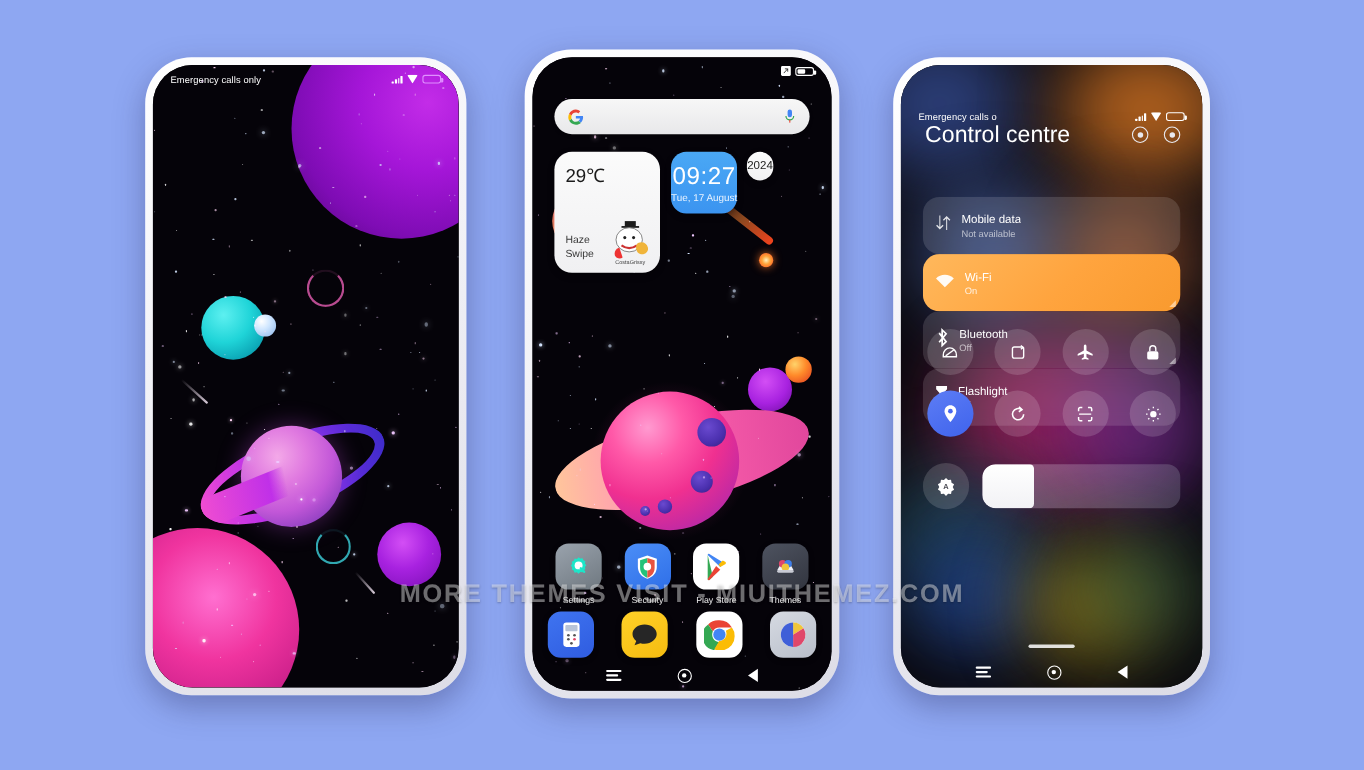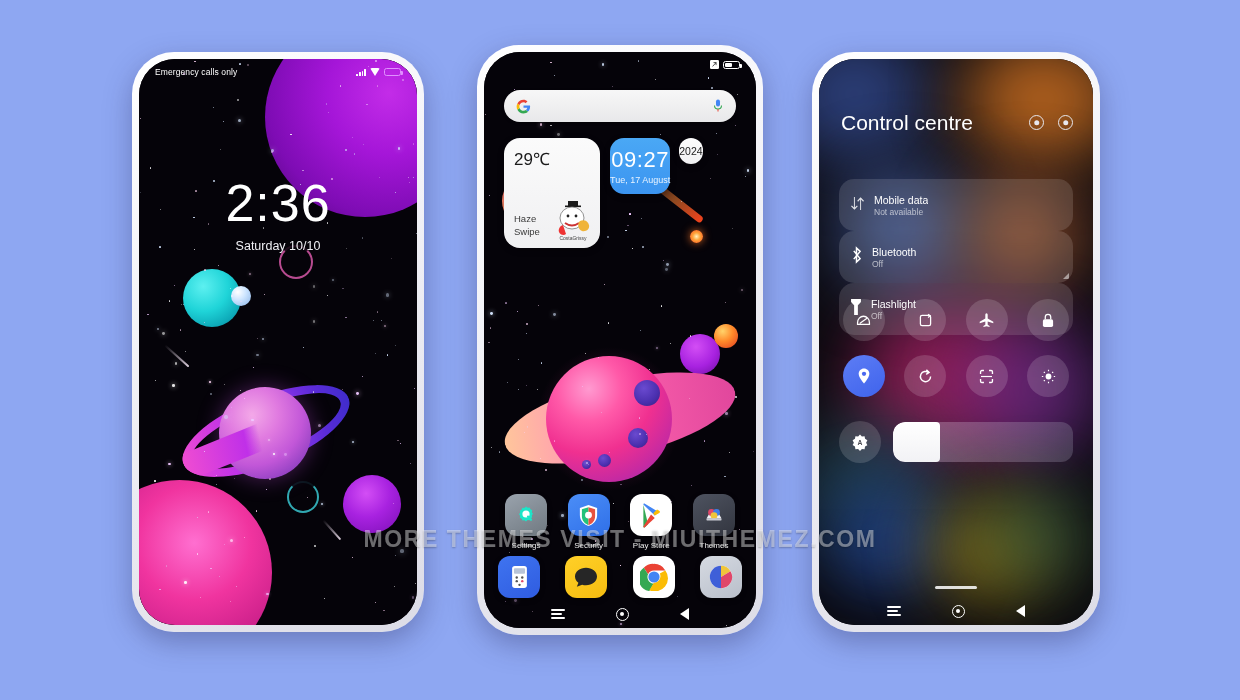--- a/index.html
+++ b/index.html
@@ -473,24 +473,20 @@
             <i></i>
             <i></i>
             <i></i>
             <i></i>
           </span>
         <span class="wifi"></span>
         <span class="batt tint"></span>
       </span>
     </div>
 
-    <div id="p1-clock">
-      <div id="p1-time">2:36</div>
-      <div id="p1-date">Saturday 10/10</div>
-    </div>
 
   </div>
 </div>
 
 <div class="phone" id="phone2">
   <div class="screen">
     <div class="space">
       <div id="p2-planet-pink"></div>
       <div id="p2-planet-purple"></div>
       <div id="p2-saturn">
@@ -808,40 +804,65 @@
       <div class="blob" style="left:20px;top:110px;width:130px;height:120px;background:#3a4e86;"></div>
       <div class="blob" style="right:10px;top:120px;width:120px;height:110px;background:#8a4a2a;"></div>
       <div class="blob" style="left:40px;top:245px;width:180px;height:150px;background:#b4236a;opacity:.75"></div>
       <div class="blob" style="right:-10px;top:260px;width:140px;height:140px;background:#6a2a8a;opacity:.7"></div>
       <div class="blob" style="left:-20px;top:360px;width:140px;height:130px;background:#2a5a6a;opacity:.6"></div>
       <div class="blob" style="left:10px;bottom:30px;width:120px;height:110px;background:#1f3f8a;opacity:.85"></div>
       <div class="blob" style="left:110px;bottom:25px;width:120px;height:100px;background:#9a7a10;opacity:.8"></div>
       <div class="blob" style="right:5px;bottom:40px;width:110px;height:100px;background:#3a6a4a;opacity:.6"></div>
     </div>
 
+    <div class="statusbar" style="top:34px">
+      <span>Emergency calls o</span>
+      <span class="sb-right">
+        <span class="sig">
+            <i></i>
+            <i></i>
+            <i></i>
+            <i></i>
+          </span>
+        <span class="wifi"></span>
+        <span class="batt"></span>
+      </span>
+    </div>
 
     <div id="p3-title">Control centre</div>
     <div id="p3-hdr-icons">
       <span class="ring-ic"></span>
       <span class="ring-ic"></span>
     </div>
 
     <div class="bigtiles">
       <div class="bigtile">
         <span>
           <svg width="15" height="17" viewBox="0 0 16 18" fill="#fff" opacity=".85">
             <path d="M4.2 2v11.2L2 11l-.9 1 3.6 3.6L8.3 12l-.9-1-2.2 2.2V2z"></path>
             <path d="M11.8 16V4.8L14 7l.9-1L11.3 2.4 7.7 6l.9 1 2.2-2.2V16z"></path>
           </svg>
         </span>
         <span class="bt-txt">
           <span class="bt-name">Mobile data</span>
           <span class="bt-sub">Not available</span>
         </span>
       </div>
+      <div class="bigtile on">
+        <span>
+          <svg width="18" height="14" viewBox="0 0 20 15" fill="#fff">
+            <path d="M10 14.2L1 5.4a12.6 12.6 0 0118 0z" opacity=".95"></path>
+          </svg>
+        </span>
+        <span class="bt-txt">
+          <span class="bt-name">Wi-Fi</span>
+          <span class="bt-sub">On</span>
+        </span>
+        <span class="corner"></span>
+      </div>
       <div class="bigtile">
         <span>
           <svg width="13" height="18" viewBox="0 0 14 20" fill="none" stroke="#fff" stroke-width="1.7">
             <path d="M4 5.4L11 14 7 17.8V2.2L11 6 4 14.6"></path>
           </svg>
         </span>
         <span class="bt-txt">
           <span class="bt-name">Bluetooth</span>
           <span class="bt-sub">Off</span>
         </span>

